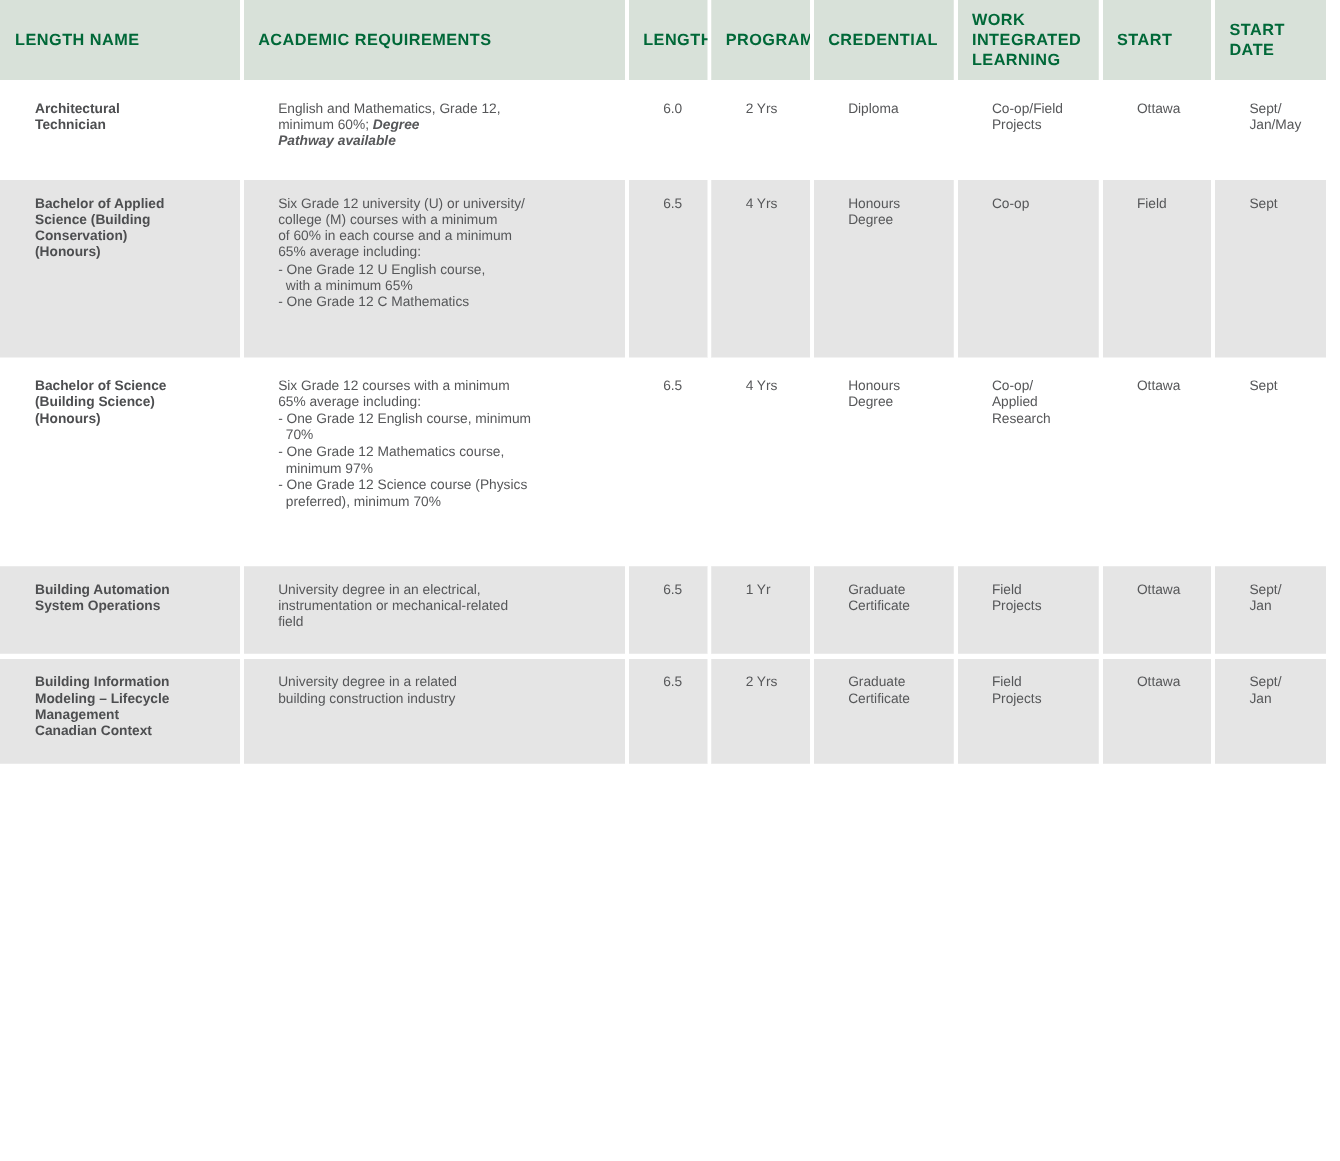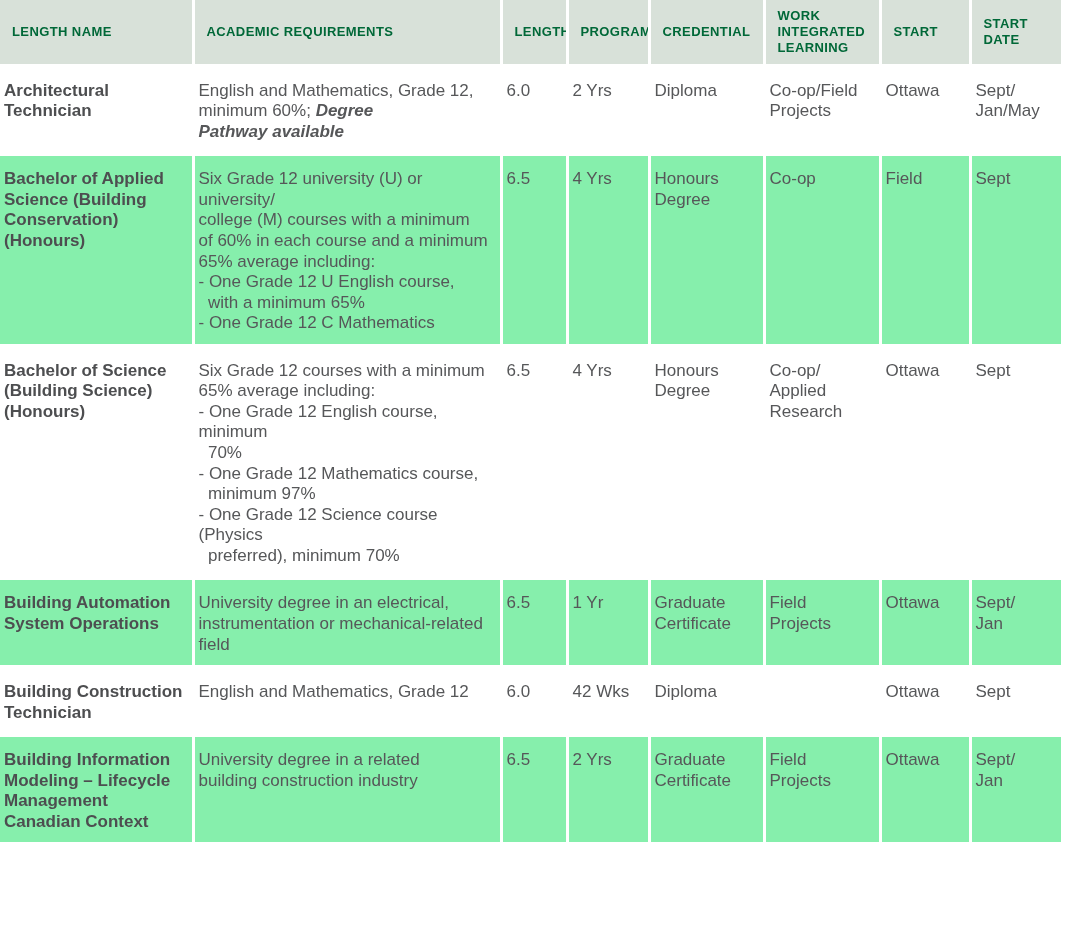--- a/index.html
+++ b/index.html
@@ -38,27 +38,27 @@
     font-weight: bold;
     letter-spacing: 0.4px;
     text-align: left;
     vertical-align: middle;
     padding: 8px 6px 8px 12px;
     height: 62px;
     line-height: 1.22;
   }
   tbody td {
     color: #565759;
-    font-size: 17px;
+    font-size: 11px;
     line-height: 1.21;
     vertical-align: top;
-    padding: 13px 6px 10px 4px;
+    padding: 13px 6px 10px 28px;
   }
   tbody tr.striped td {
-    background: #86efac;
+    background: #e5e5e5;
   }
   td.program {
     font-weight: bold;
     color: #4d4e50;
   }
   .note {
     font-weight: bold;
     font-style: italic;
   }
   tr.r0 td { height: 76px; }
@@ -166,31 +166,20 @@
         <td>6.5</td>
         <td>1 Yr</td>
         <td>Graduate
 Certificate</td>
         <td>Field
 Projects</td>
         <td>Ottawa</td>
         <td>Sept/
 Jan</td>
       </tr>
-      <tr class="r4">
-        <td class="program">Building Construction
-Technician</td>
-        <td>English and Mathematics, Grade 12</td>
-        <td>6.0</td>
-        <td>42 Wks</td>
-        <td>Diploma</td>
-        <td></td>
-        <td>Ottawa</td>
-        <td>Sept</td>
-      </tr>
       <tr class="r5 striped">
         <td class="program">Building Information
 Modeling – Lifecycle
 Management
 Canadian Context</td>
         <td>University degree in a related
 building construction industry</td>
         <td>6.5</td>
         <td>2 Yrs</td>
         <td>Graduate

